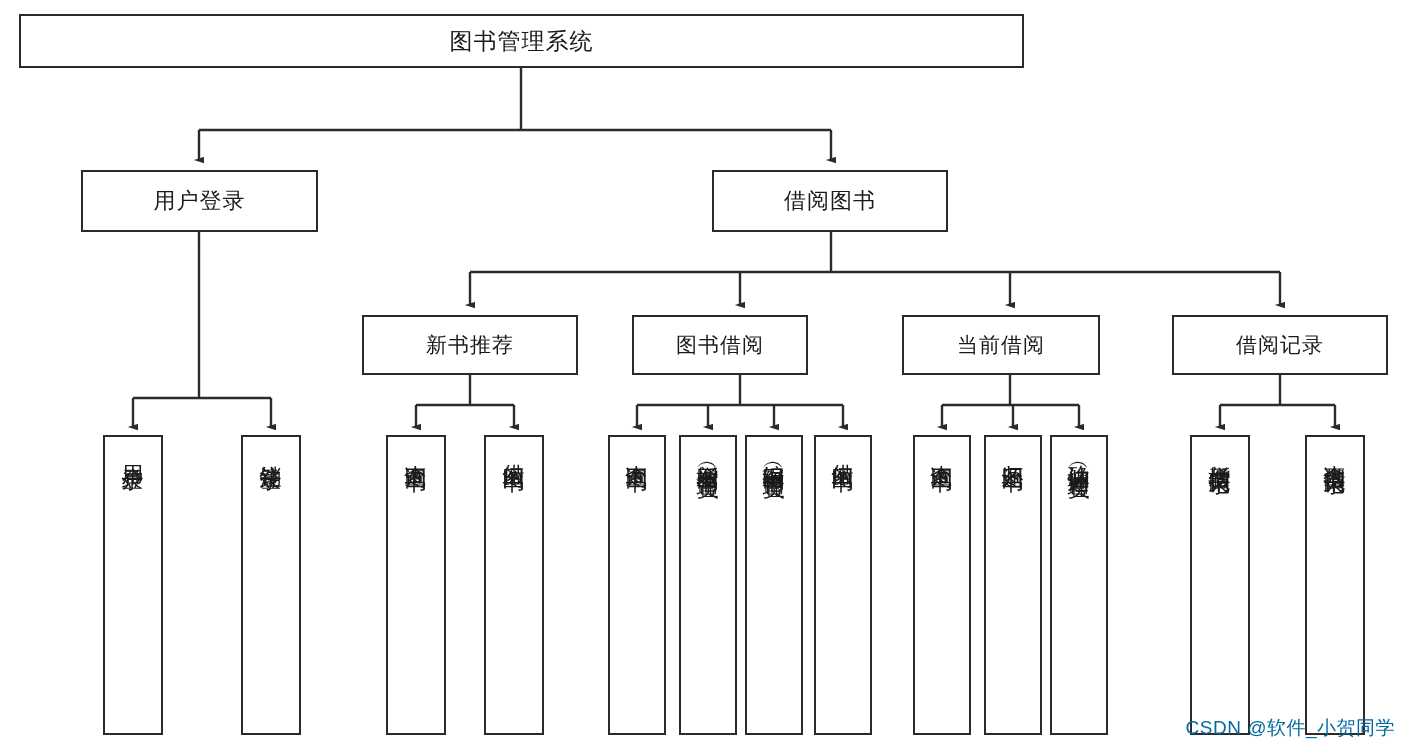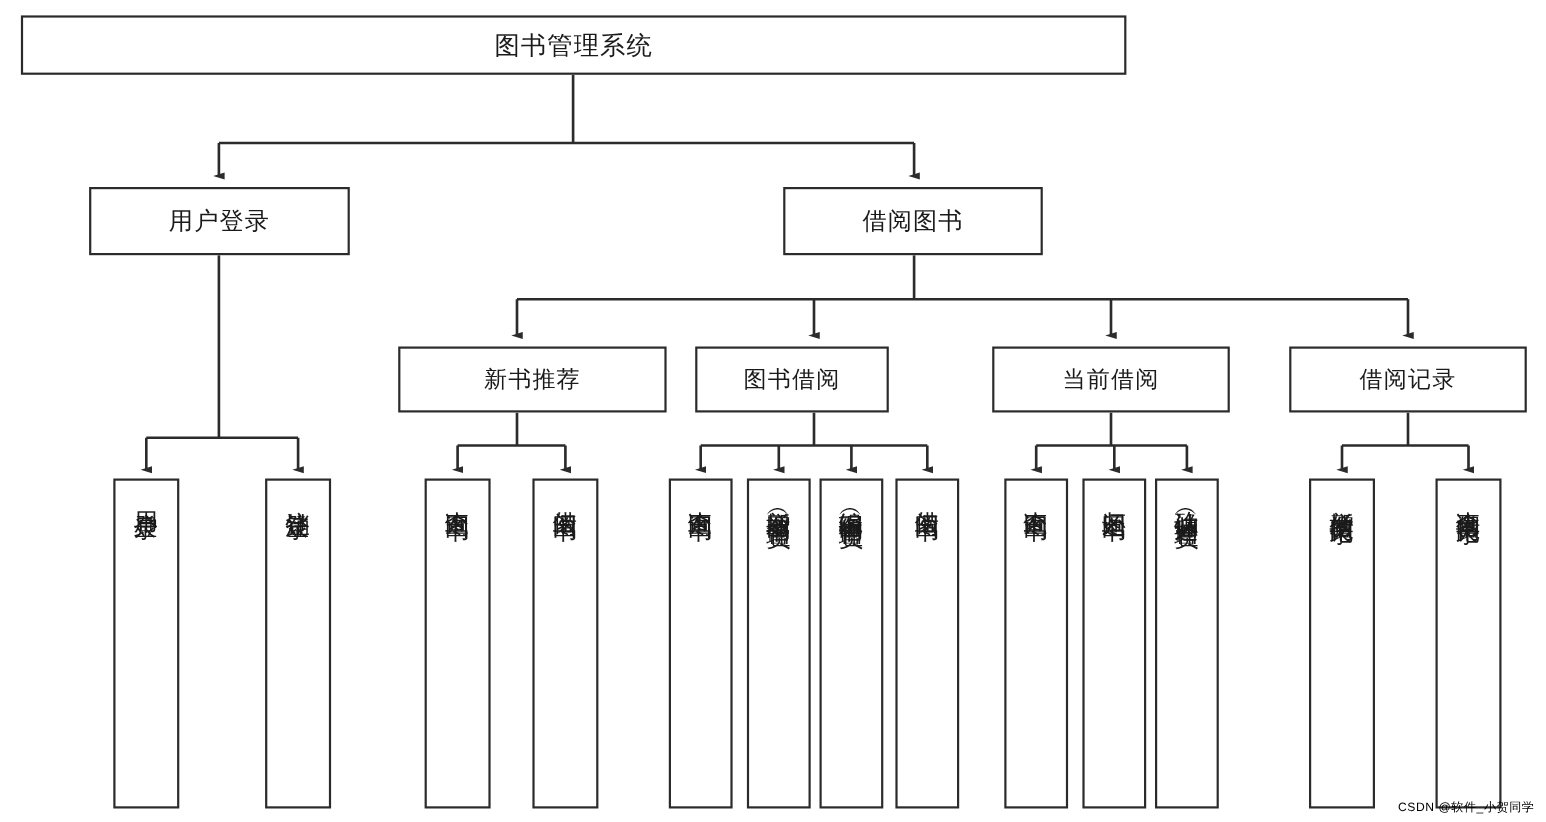--- a/index.html
+++ b/index.html
@@ -62,22 +62,22 @@
     display: block;
   }
   .htext {
     white-space: nowrap;
     letter-spacing: 1px;
   }
   #watermark {
     position: absolute;
     right: 10px;
     bottom: 6px;
-    font-size: 11px;
-    color: #000000;
+    font-size: 19px;
+    color: #0369a1;
     letter-spacing: 0.5px;
     white-space: nowrap;
     z-index: 5;
   }
 </style>
 </head>
 <body>
 
 <div id="canvas">
 
@@ -135,27 +135,27 @@
     <span class="htext">图书管理系统</span>
   </div>
 
   <div class="node lvl2" style="left: 81px; top: 170px; width: 237px; height: 62px;">
     <span class="htext">用户登录</span>
   </div>
   <div class="node lvl2" style="left: 712px; top: 170px; width: 236px; height: 62px;">
     <span class="htext">借阅图书</span>
   </div>
 
-  <div class="node lvl3" style="left: 362px; top: 315px; width: 244px; height: 60px;">
+  <div class="node lvl3" style="left: 362px; top: 315px; width: 216px; height: 60px;">
     <span class="htext">新书推荐</span>
   </div>
   <div class="node lvl3" style="left: 632px; top: 315px; width: 176px; height: 60px;">
     <span class="htext">图书借阅</span>
   </div>
-  <div class="node lvl3" style="left: 902px; top: 315px; width: 216px; height: 60px; text-align: center;">
+  <div class="node lvl3" style="left: 902px; top: 315px; width: 198px; height: 60px; text-align: center;">
     <span class="htext">当前借阅</span>
   </div>
   <div class="node lvl3" style="left: 1172px; top: 315px; width: 216px; height: 60px;">
     <span class="htext">借阅记录</span>
   </div>
 
   <div class="node leaf" style="left: 103px; top: 435px; width: 60px; height: 300px;">
     <span class="vtext">用户登录</span>
   </div>
   <div class="node leaf" style="left: 241px; top: 435px; width: 60px; height: 300px;">

